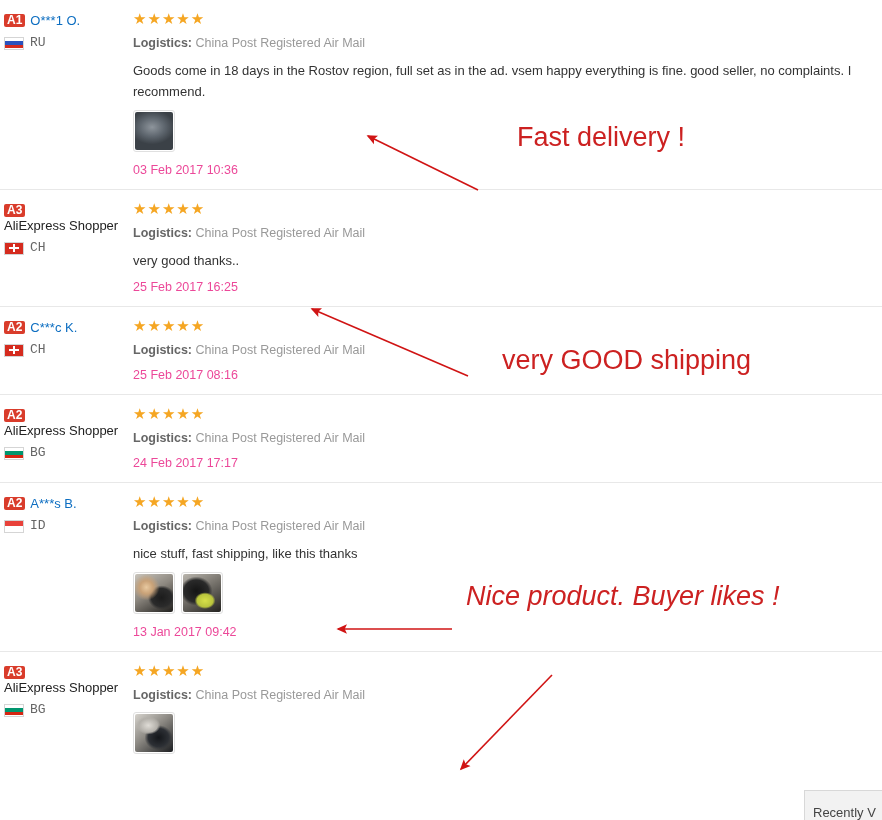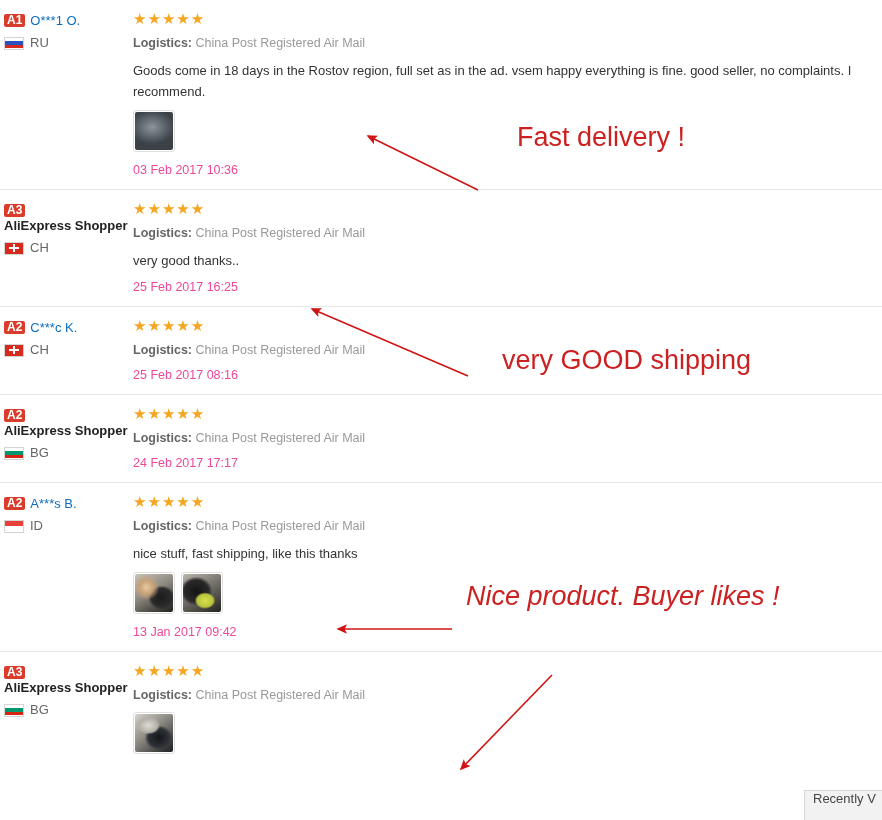--- a/index.html
+++ b/index.html
@@ -64,26 +64,27 @@
   }
   .reviewer-name {
     color: #0d6ec1;
     font-size: 13px;
     line-height: 17px;
     text-decoration: none;
     word-break: break-word;
   }
   .reviewer-name.anon {
     color: #222222;
-    font-weight: bold;
+    font-weight: normal;
   }
   .country-line {
     display: flex;
     align-items: center;
     margin-top: 7px;
+    font-family: Liberation Mono, monospace;
   }
   .flag {
     width: 20px;
     height: 13px;
     margin-right: 6px;
     border: 1px solid #d5d5d5;
     flex: 0 0 auto;
     overflow: hidden;
     position: relative;
   }
@@ -227,21 +228,21 @@
     position: absolute;
     right: 0;
     bottom: 0;
     width: 78px;
     height: 30px;
     background: #f2f2f2;
     border: 1px solid #d8d8d8;
     border-right: none;
     border-bottom: none;
     display: flex;
-    align-items: flex-start;
+    align-items: flex-end;
     padding-left: 8px;
     font-size: 13px;
     color: #444444;
     white-space: nowrap;
     overflow: hidden;
     z-index: 60;
   }
 </style>
 </head>
 <body>

